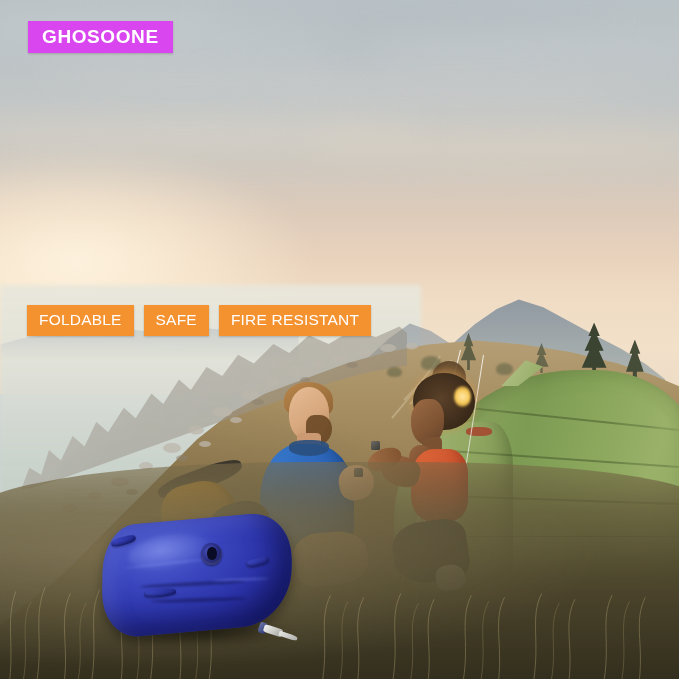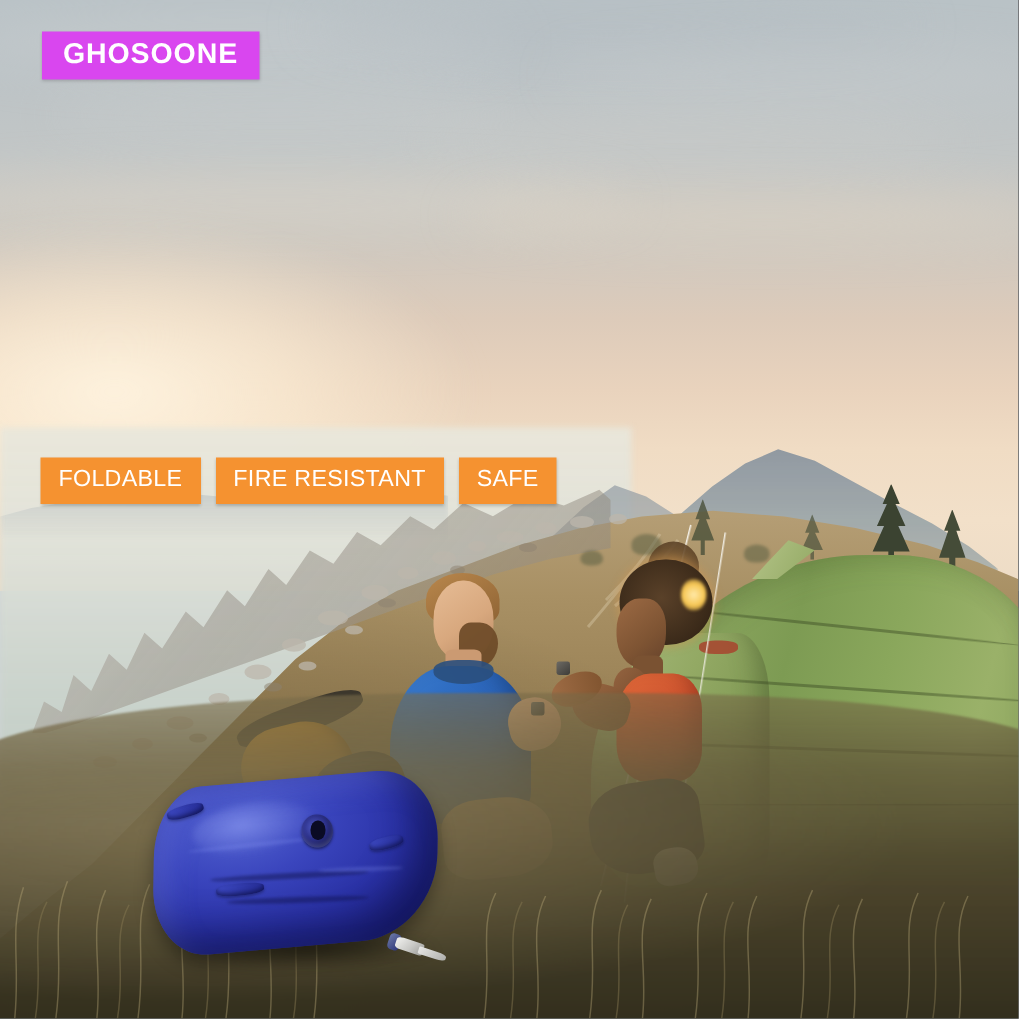--- a/index.html
+++ b/index.html
@@ -627,17 +627,17 @@
       </div>
     </div>
   </div>
 
   <div class="brand-badge">GHOSOONE</div>
 
 
 
   <div class="tags">
     <div class="tag">FOLDABLE</div>
+    <div class="tag">SAFE</div>
     <div class="tag">FIRE RESISTANT</div>
-    <div class="tag">SAFE</div>
   </div>
 
 </div>
 
 </body></html>

